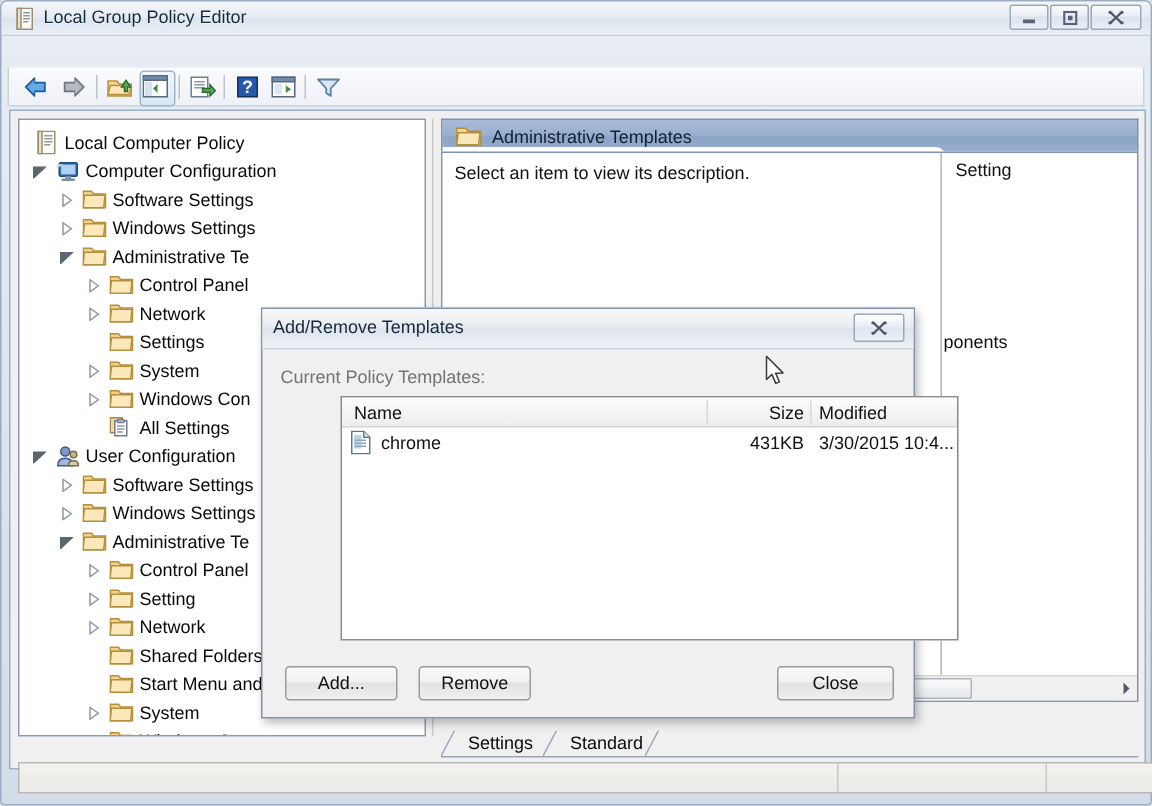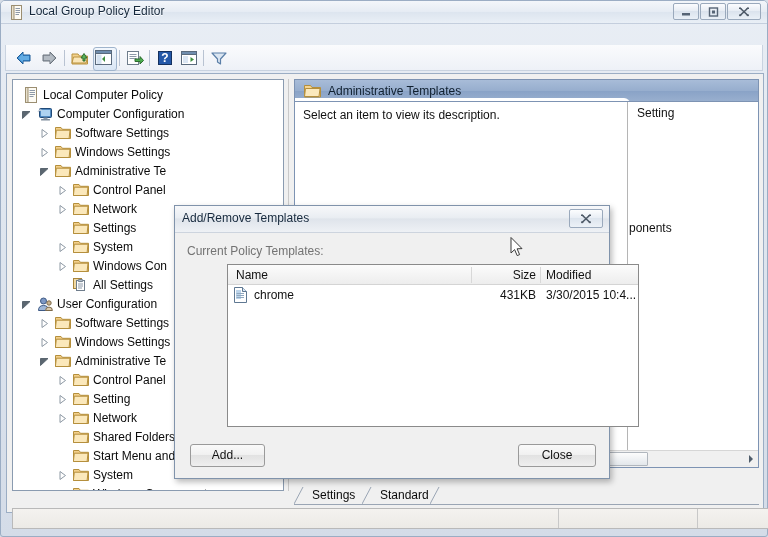--- a/index.html
+++ b/index.html
@@ -620,20 +620,21 @@
               <line x1="3.5" y1="10.5" x2="11" y2="10.5" stroke="#8fa8c0"></line>
             </svg>
           </span>
           <span class="lv-name">chrome</span>
           <span class="lv-size" style="left:248px;width:60px">431KB</span>
           <span class="lv-mod" style="left:318px">3/30/2015 10:4...</span>
         </div>
       </div>
 
       <div class="dbtn" style="left:15px;top:238px;width:75px">Add...</div>
+      <div class="dbtn" style="left:104px;top:238px;width:75px">Remove</div>
       <div class="dbtn" style="left:343px;top:238px;width:78px">Close</div>
     </div>
 
     <svg class="cursor" viewBox="0 0 14 21">
       <path d="M1 0.5 L1 16 L4.6 12.6 L7.2 18.6 L9.6 17.6 L7.1 11.8 L12 11.6 Z" fill="#ffffff" stroke="#3a3a3a" stroke-width="1" stroke-linejoin="round"></path>
     </svg>
 
   </div>
 </div>
 

